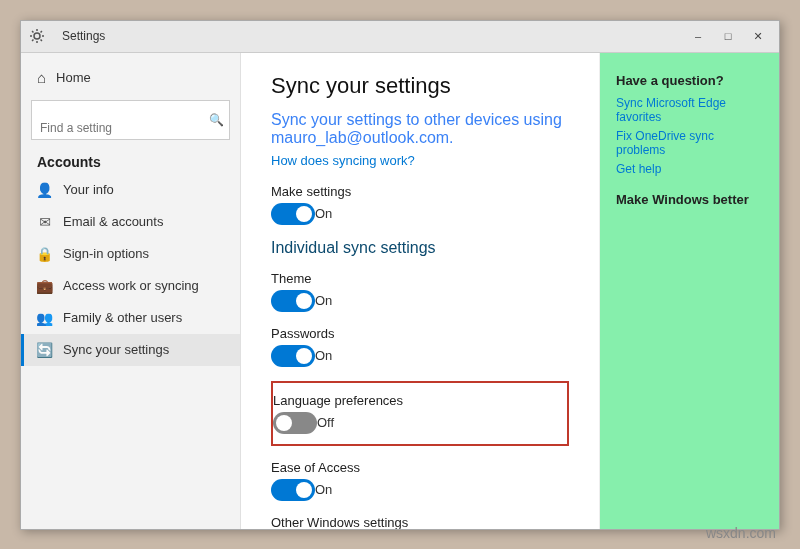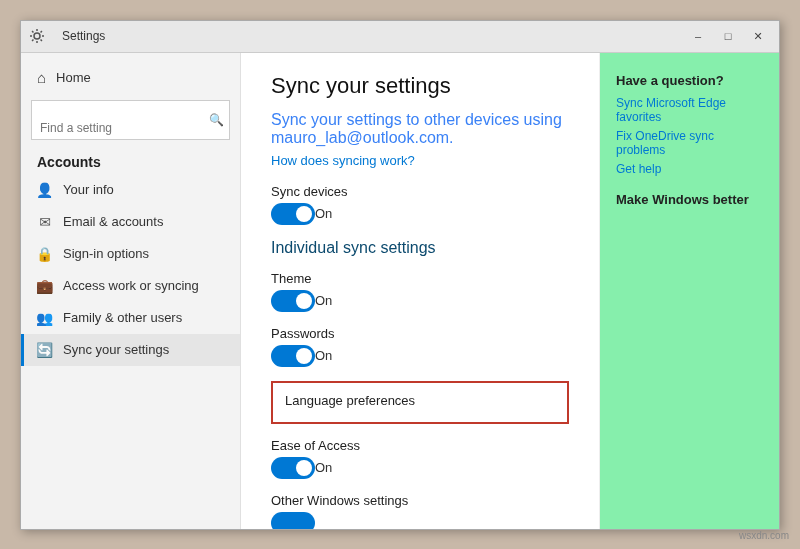--- a/index.html
+++ b/index.html
@@ -194,21 +194,21 @@
       color: #333;
     }
     .section-title {
       font-size: 16px;
       font-weight: 400;
       color: #0c4a6e;
       margin: 10px 0 14px;
     }
     .highlighted-row {
       border: 2px solid #c0392b;
-      padding: 10px 12px;
+      padding: 10px 0;
       margin-bottom: 14px;
       background: white;
     }
     .right-panel {
       width: 180px;
       padding: 20px 16px;
       flex-shrink: 0;
       background: #86efac;
       border-left: 1px solid #eee;
     }
@@ -229,22 +229,22 @@
     .help-section-gap { margin-top: 16px; }
     .help-text {
       font-size: 13px;
       font-weight: 600;
       color: #222;
       margin-bottom: 6px;
     }
     .watermark {
       position: fixed;
       bottom: 8px;
-      right: 11px;
-      font-size: 10px;
+      right: 24px;
+      font-size: 14px;
       color: #888;
     }
   </style>
 </head>
 <body>
 
 <div class="window">
 
   <div class="title-bar">
     <div class="title-bar-left">
@@ -300,21 +300,21 @@
       </div>
     </div>
 
     <div class="main-content">
       <h1 class="main-title">Sync your settings</h1>
       <p class="sync-description">Sync your settings to other devices using mauro_lab@outlook.com.</p>
       <a class="sync-link">How does syncing work?</a>
 
       
       <div class="setting-row">
-        <div class="setting-label">Sync devices</div>
+        <div class="setting-label">Make settings</div>
         <div class="toggle-row">
           <div class="toggle on">
             <div class="toggle-thumb"></div>
           </div>
           <span class="toggle-status">On</span>
         </div>
       </div>
 
       <div class="section-title">Individual sync settings</div>
 
@@ -336,20 +336,26 @@
           <div class="toggle on">
             <div class="toggle-thumb"></div>
           </div>
           <span class="toggle-status">On</span>
         </div>
       </div>
 
       
       <div class="highlighted-row">
         <div class="setting-label">Language preferences</div>
+        <div class="toggle-row">
+          <div class="toggle off">
+            <div class="toggle-thumb"></div>
+          </div>
+          <span class="toggle-status">Off</span>
+        </div>
       </div>
 
       
       <div class="setting-row">
         <div class="setting-label">Ease of Access</div>
         <div class="toggle-row">
           <div class="toggle on">
             <div class="toggle-thumb"></div>
           </div>
           <span class="toggle-status">On</span>

